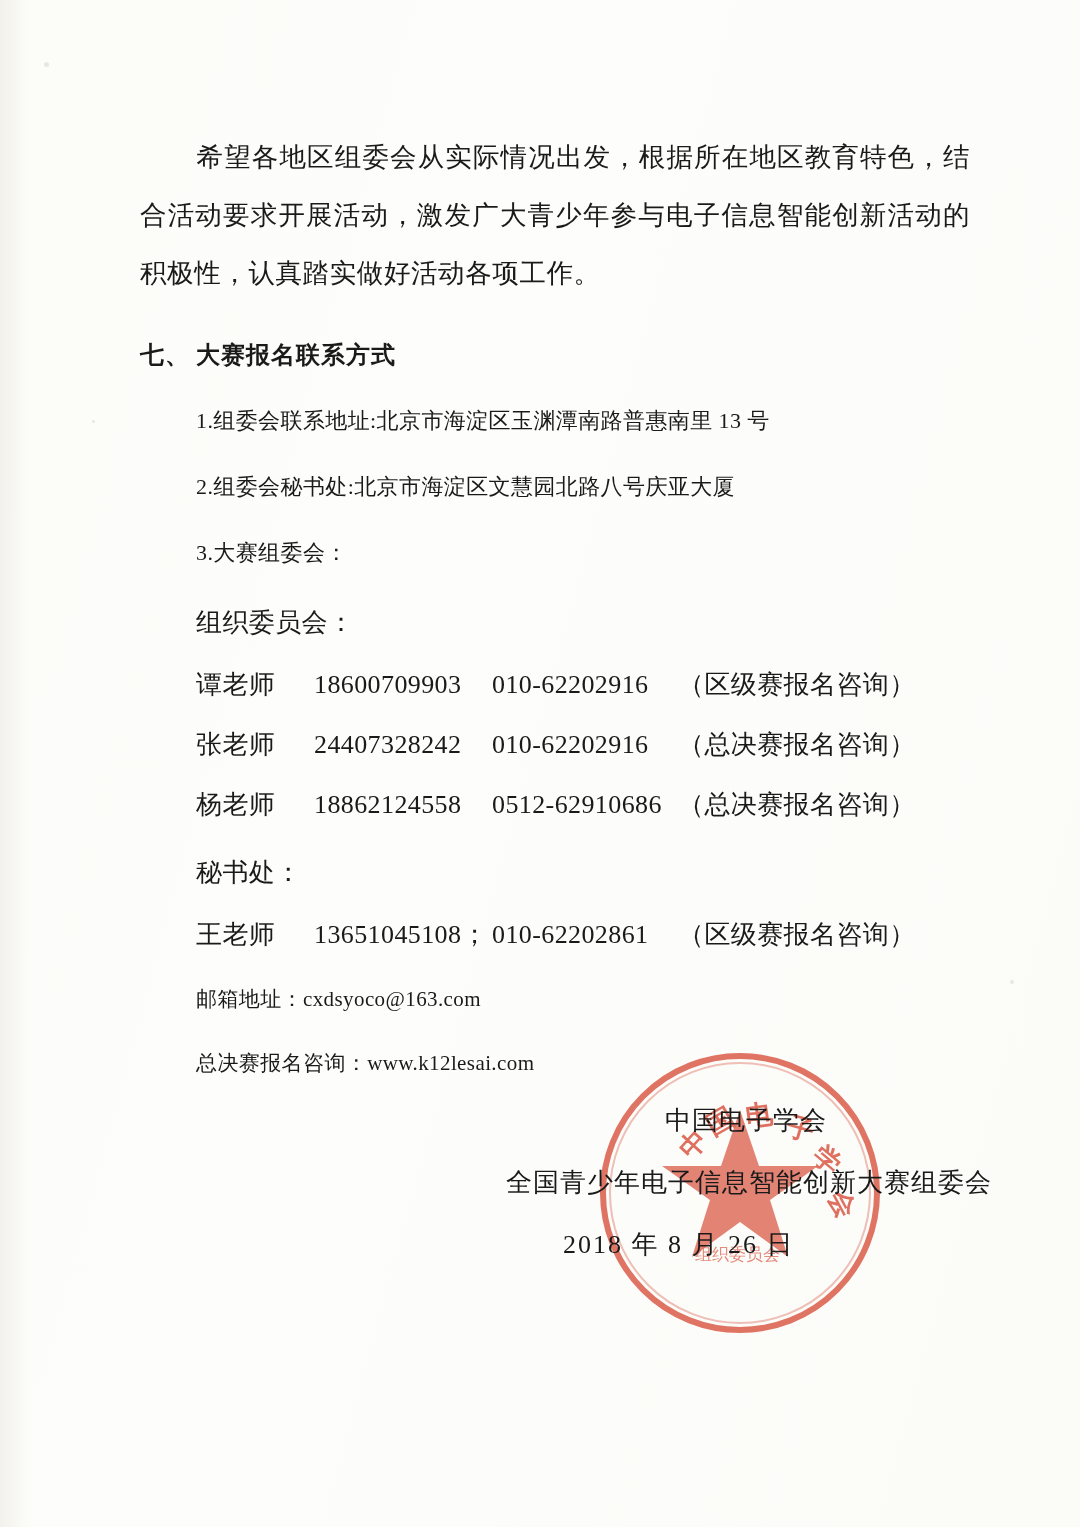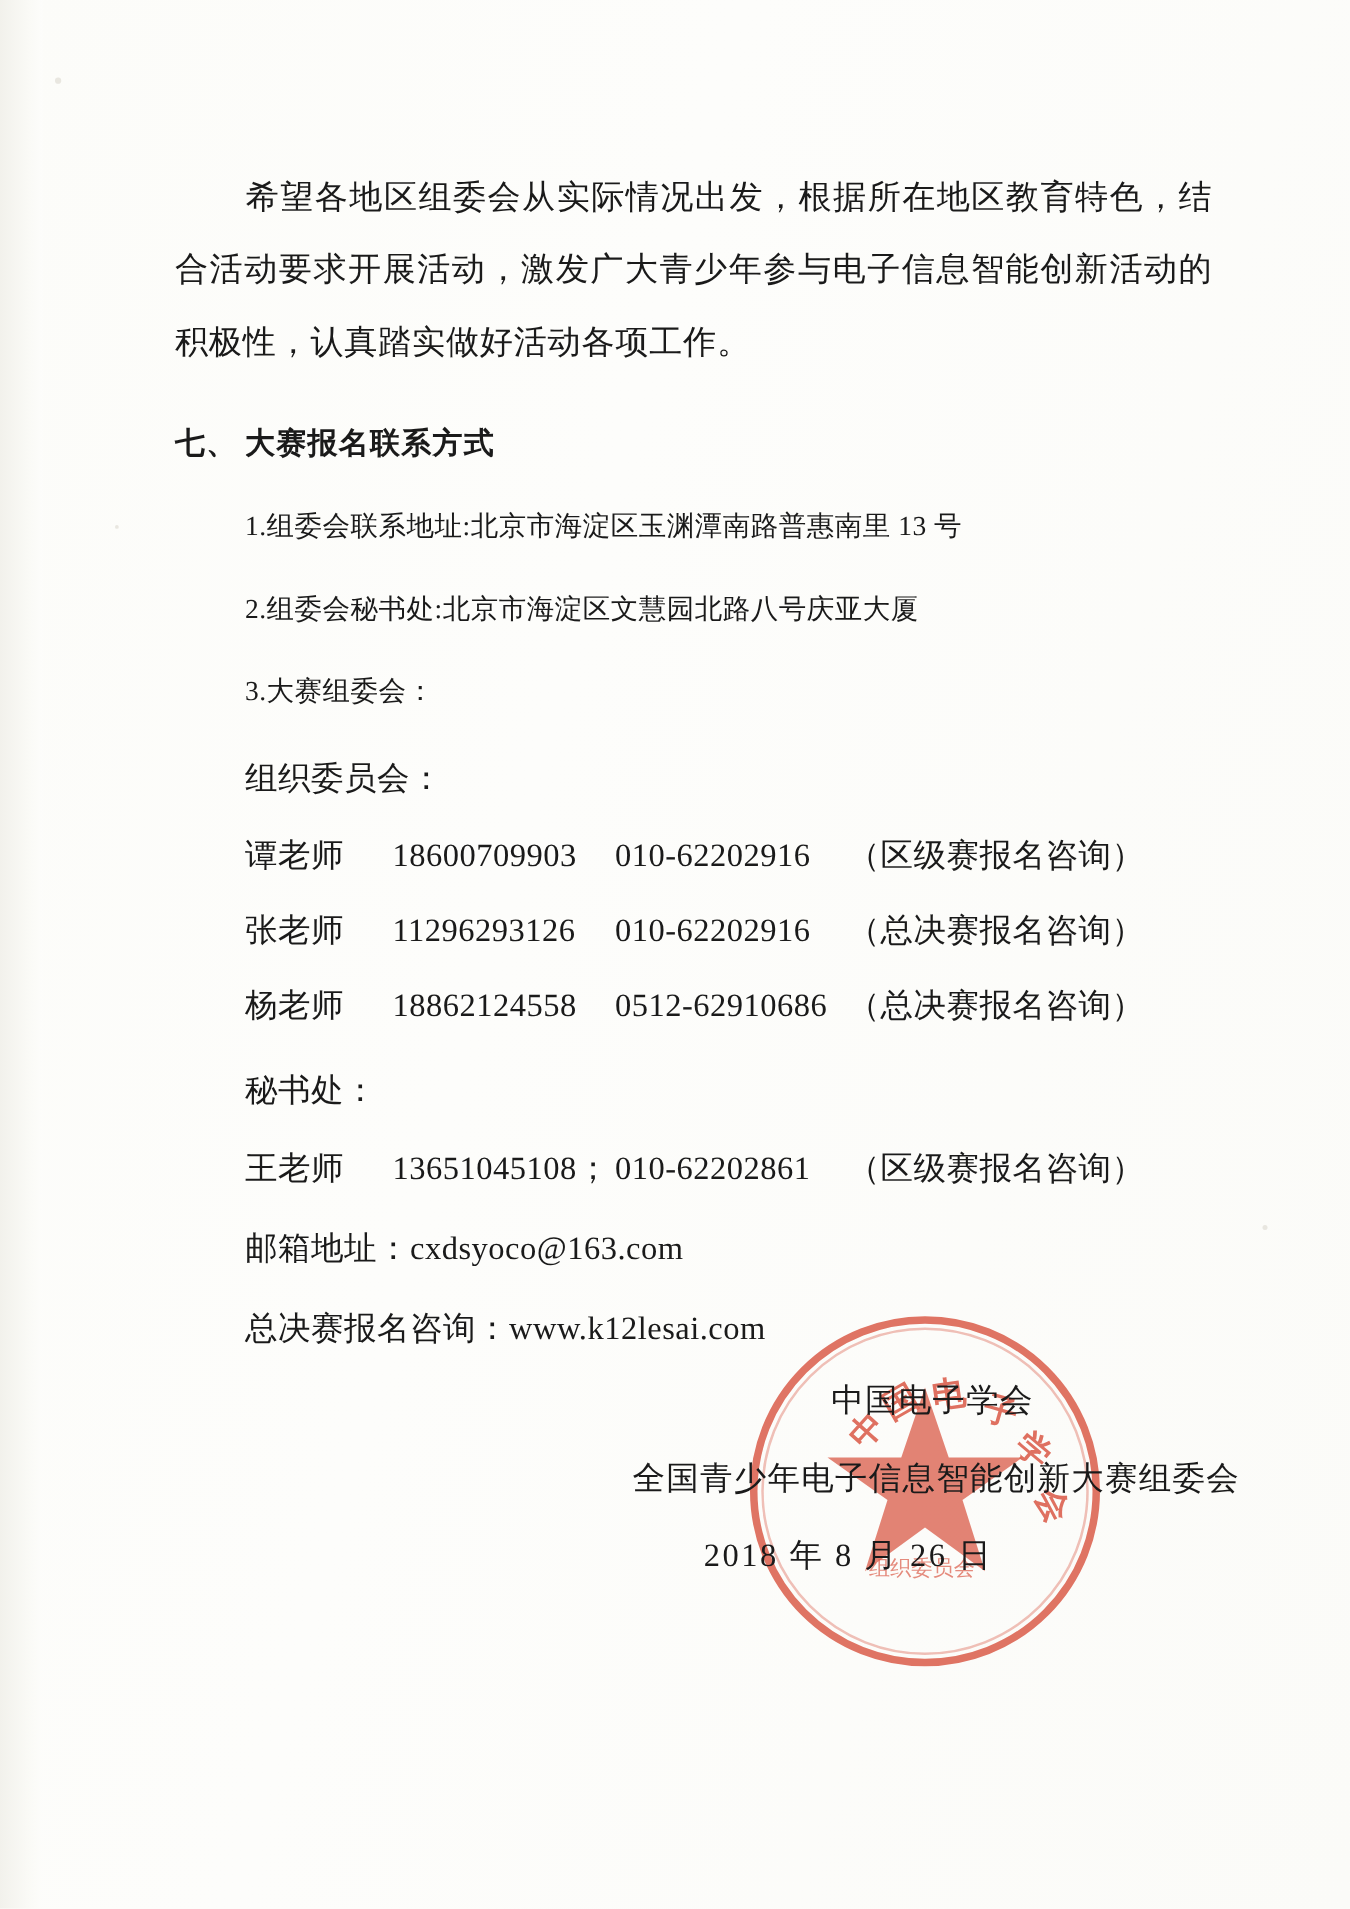--- a/index.html
+++ b/index.html
@@ -102,21 +102,21 @@
     display: inline-block;
     min-width: 186px;
   }
   .contact-row .note {
     display: inline-block;
   }
 
   .plain-row {
     margin-top: 18px;
     margin-left: 56px;
-    font-size: 26px;
+    font-size: 21px;
     line-height: 46px;
     letter-spacing: 0.4px;
   }
 
   
   .sign-block {
     position: absolute;
     left: 470px;
     top: 1090px;
     width: 560px;
@@ -164,21 +164,21 @@
     <div class="item">1.组委会联系地址:北京市海淀区玉渊潭南路普惠南里 13 号</div>
     <div class="item">2.组委会秘书处:北京市海淀区文慧园北路八号庆亚大厦</div>
     <div class="item">3.大赛组委会：</div>
 
     <div class="sub-head">组织委员会：</div>
 
     <div class="contact-row">
       <span class="name">谭老师</span><span class="mobile">18600709903</span><span class="office">010-62202916</span><span class="note">（区级赛报名咨询）</span>
     </div>
     <div class="contact-row">
-      <span class="name">张老师</span><span class="mobile">11296293126</span><span class="office">010-62202916</span><span class="note">（总决赛报名咨询）</span>
+      <span class="name">张老师</span><span class="mobile">24407328242</span><span class="office">010-62202916</span><span class="note">（总决赛报名咨询）</span>
     </div>
     <div class="contact-row">
       <span class="name">杨老师</span><span class="mobile">18862124558</span><span class="office">0512-62910686</span><span class="note">（总决赛报名咨询）</span>
     </div>
 
     <div class="sub-head">秘书处：</div>
 
     <div class="contact-row">
       <span class="name">王老师</span><span class="mobile">13651045108；</span><span class="office">010-62202861</span><span class="note">（区级赛报名咨询）</span>
     </div>

